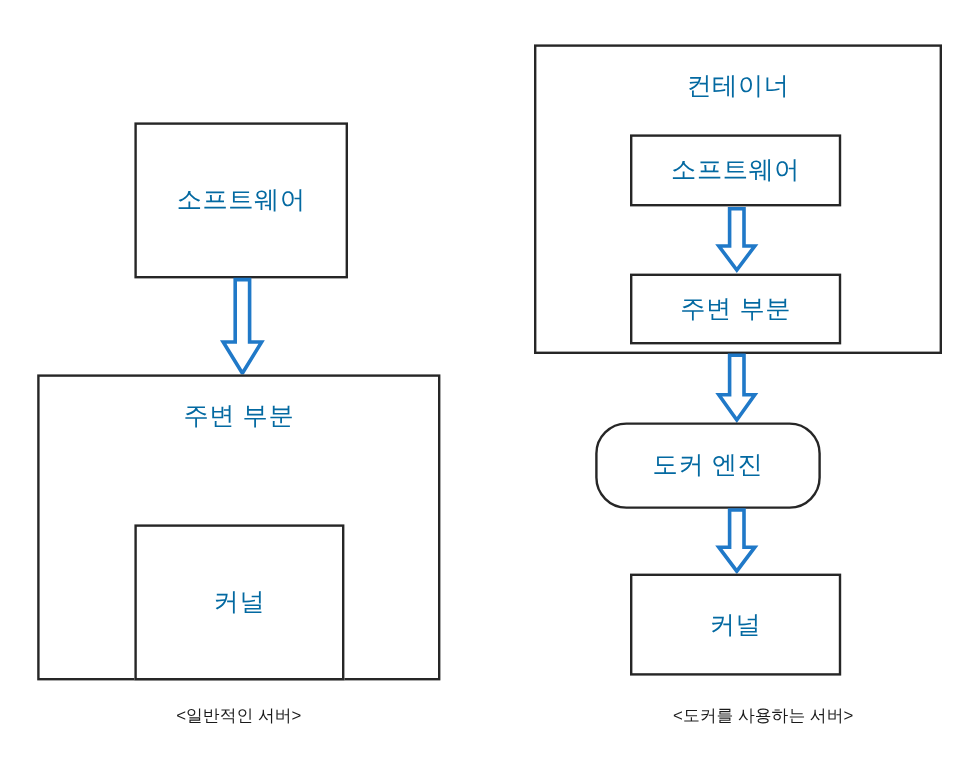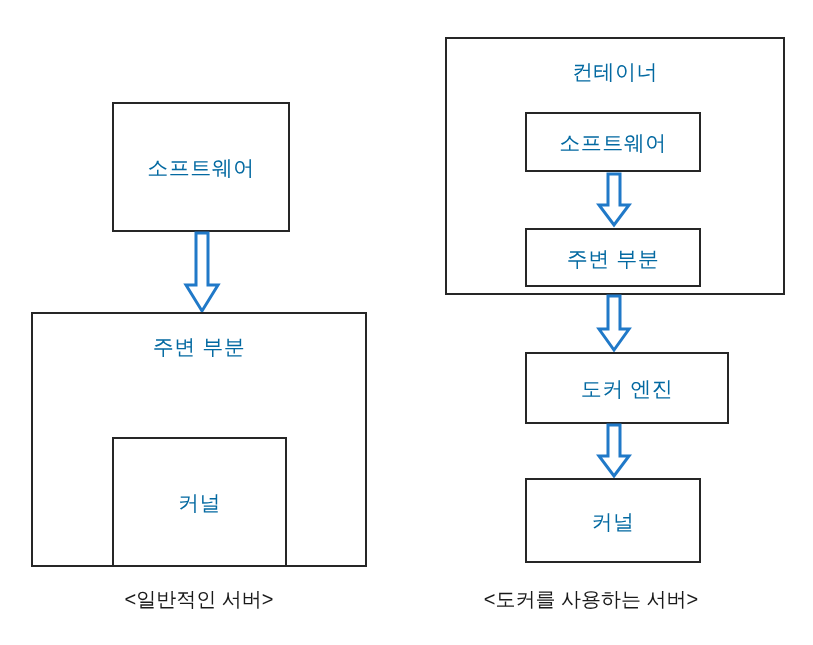--- a/index.html
+++ b/index.html
@@ -61,21 +61,21 @@
   }
   .arrow svg {
     display: block;
     overflow: visible;
   }
 
   
   .caption {
     position: absolute;
     text-align: center;
-    font-size: 20px;
+    font-size: 14px;
     line-height: 1;
     color: #1a1a1a;
     white-space: nowrap;
   }
 </style>
 </head>
 <body>
 
 <div class="canvas">
 
@@ -121,30 +121,30 @@
     <div class="box" style="left:525px; top:228px; width:176px; height:59px;">
       <div class="box-label label-center">주변 부분</div>
     </div>
 
     <div class="arrow" style="left:597px; top:296px;">
       <svg width="34" height="56" viewBox="0 0 34 56">
         <polygon points="11,0 23,0 23,33 32,33 17,54 2,33 11,33" fill="#FFFFFF" stroke="#2079C8" stroke-width="3" stroke-linejoin="miter"></polygon>
       </svg>
     </div>
 
-    <div class="box" style="left:525px; top:352px; width:204px; height:72px;">
+    <div class="box" style="left:496px; top:352px; width:188px; height:72px;border-radius:26px;">
       <div class="box-label label-center">도커 엔진</div>
     </div>
 
     <div class="arrow" style="left:597px; top:425px;">
       <svg width="34" height="53" viewBox="0 0 34 53">
         <polygon points="11,0 23,0 23,31 32,31 17,51 2,31 11,31" fill="#FFFFFF" stroke="#2079C8" stroke-width="3" stroke-linejoin="miter"></polygon>
       </svg>
     </div>
 
     <div class="box" style="left:525px; top:478px; width:176px; height:85px;">
       <div class="box-label label-center">커널</div>
     </div>
 
-    <div class="caption" style="left:421px; top:589px; width:340px;">&lt;도커를 사용하는 서버&gt;</div>
+    <div class="caption" style="left:466px; top:589px; width:340px;">&lt;도커를 사용하는 서버&gt;</div>
   </div>
 
 </div>
 
 </body></html>

